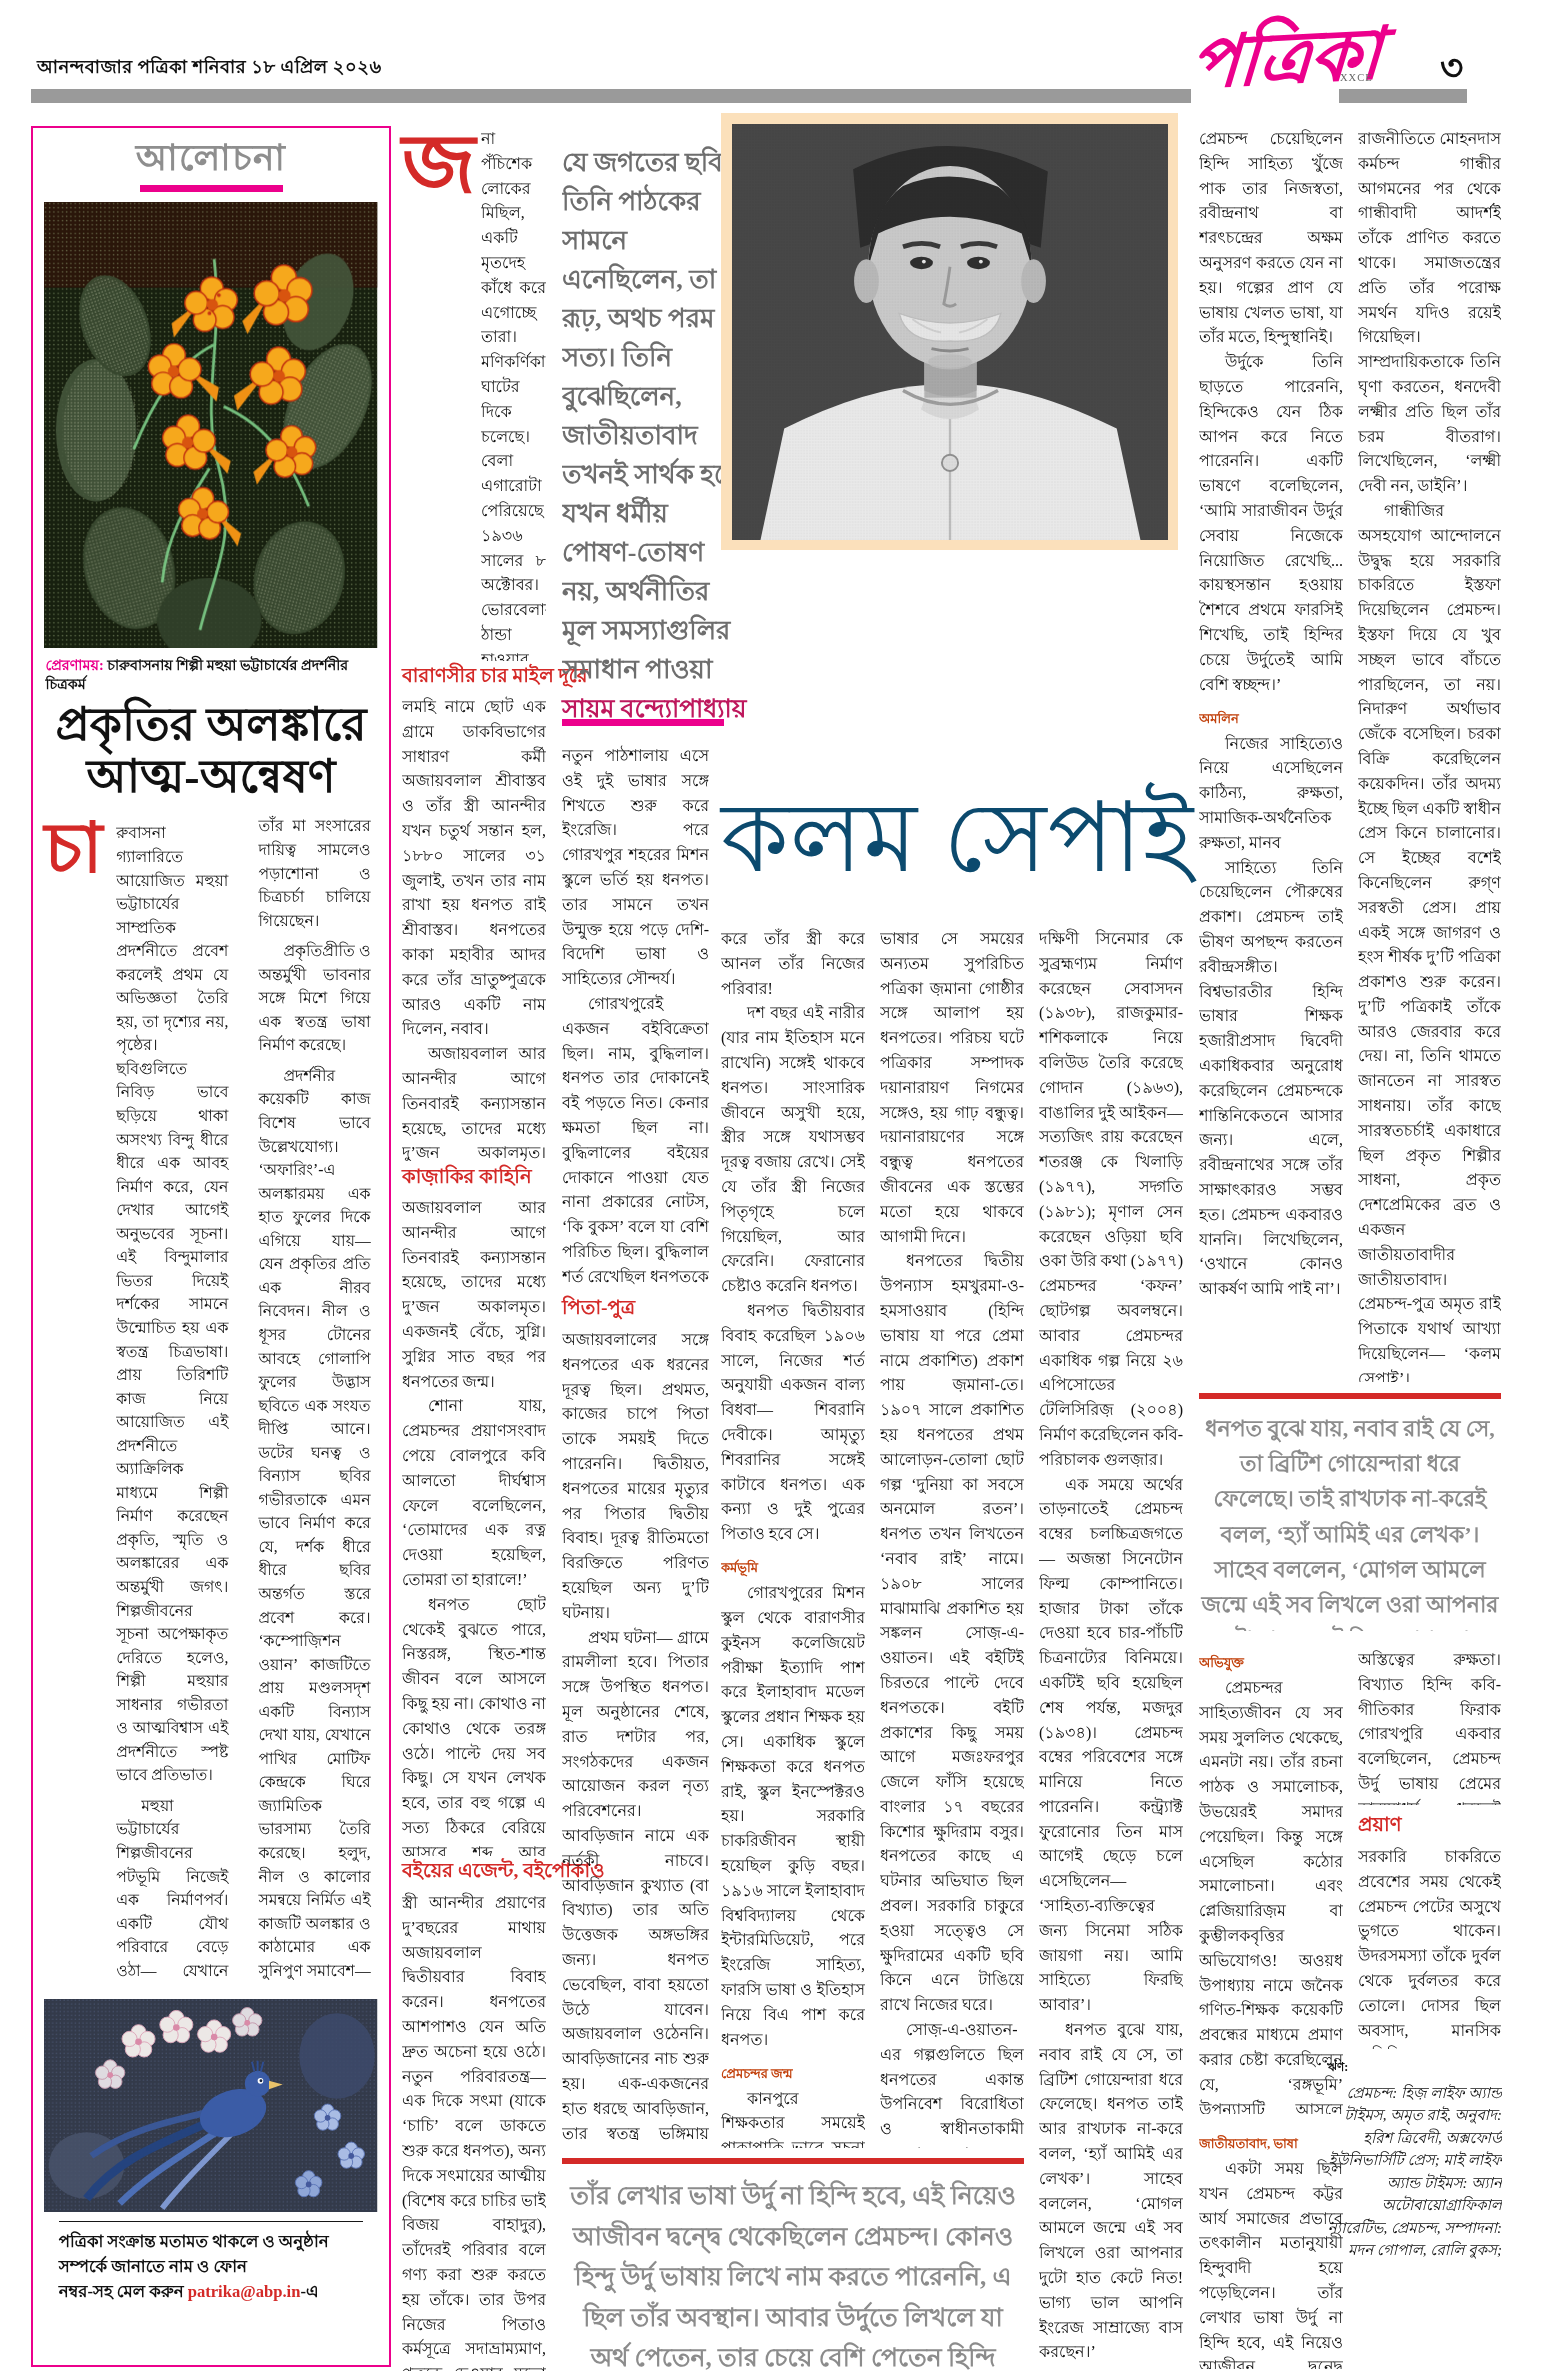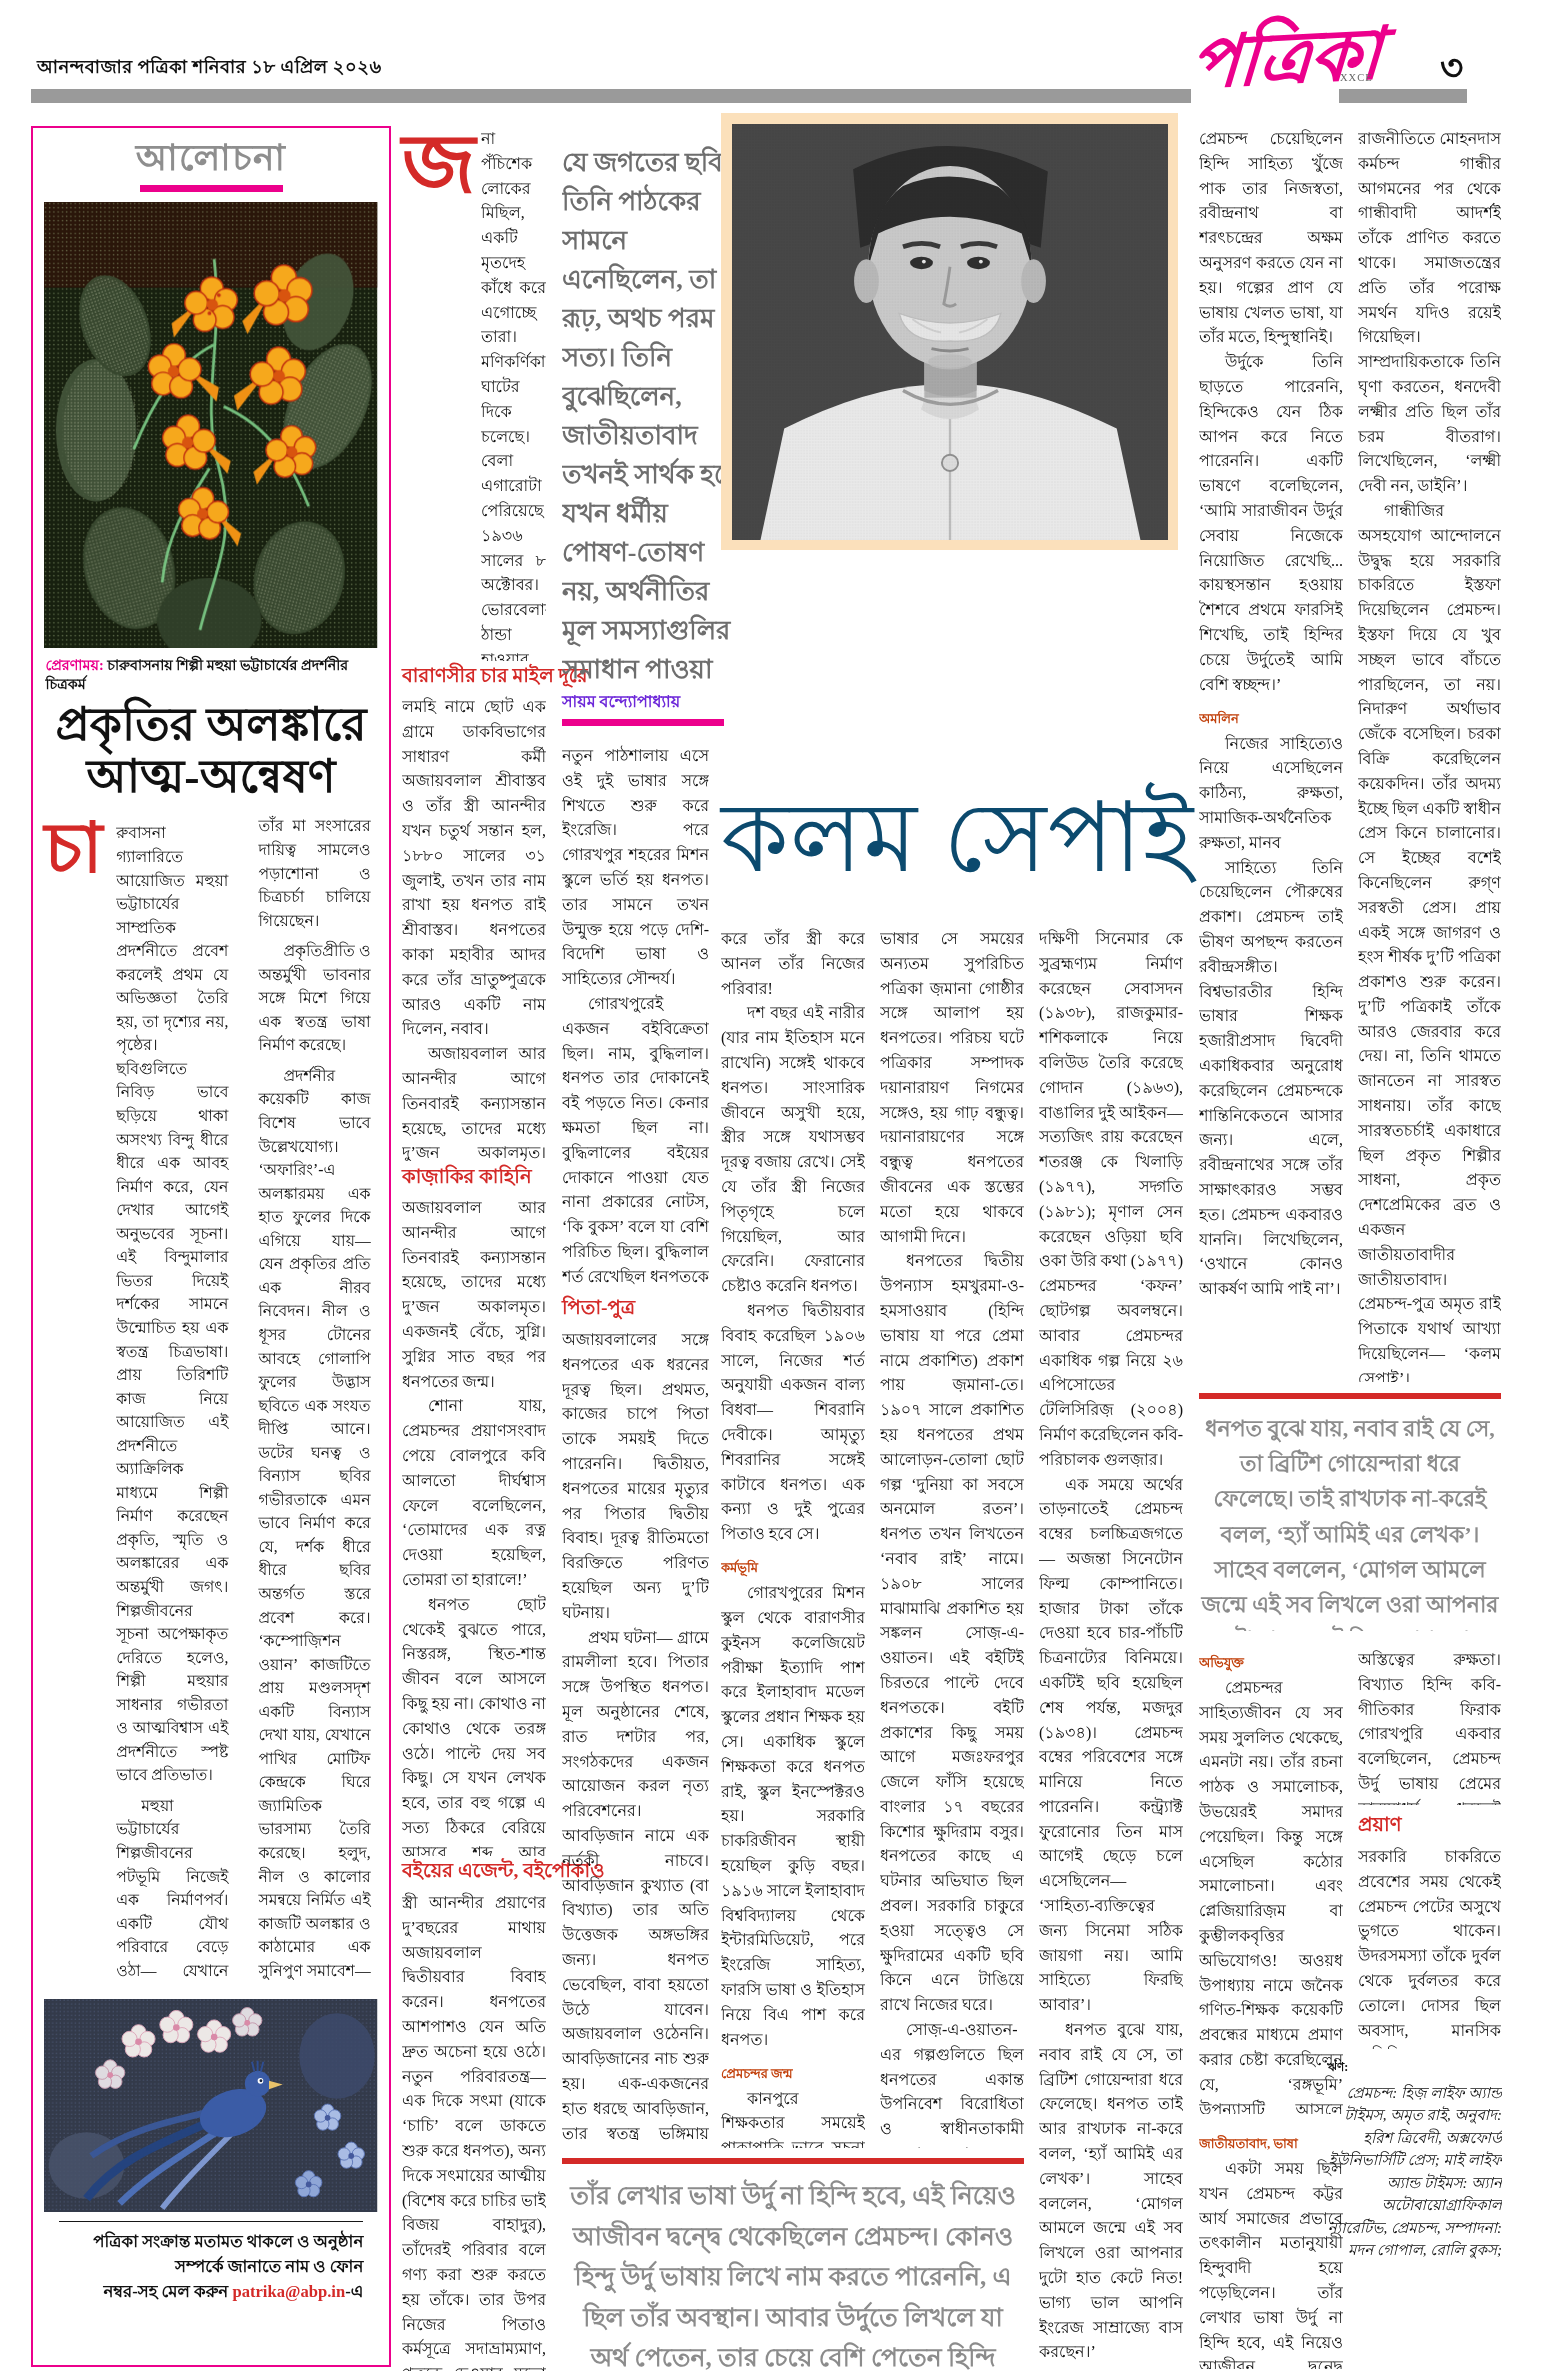--- a/index.html
+++ b/index.html
@@ -25,33 +25,33 @@
   .artcap{font-size:14.3px;font-weight:700;margin:7.6px 1px 4.8px;line-height:1.35;}
   .artcap .caplabel{color:#ec008c;}
   .alhead{text-align:center;font-weight:800;font-size:46px;line-height:1.12;margin:3.8px 0 12.4px;}
   .albody{height:1178px;overflow:hidden;column-count:2;column-gap:16px;
           font-size:15.7px;line-height:1.5;text-align:justify;}
   .albody p{margin:7px;text-indent:25px;}
   .albody p:first-of-type{text-indent:0;}
   .dropcap-left{float:left;color:#d42a28;font-size:70px;line-height:.8;font-weight:700;
                 padding:6.7px 6.7px 0 0;}
   .boxfooter{border-top:1.9px solid #161616;margin:8.6px 14.3px 0;padding-top:8.6px;
-             text-align:right;font-size:16.6px;font-weight:700;line-height:1.5;}
+             text-align:left;font-size:16.6px;font-weight:700;line-height:1.5;}
   .boxfooter .email{color:#d42a28;}
   
   .col{font-size:16px;line-height:1.55;text-align:justify;overflow:hidden;}
   .col p{margin:0;text-indent:26px;}
   .col p:first-child{text-indent:0;}
   .sub{color:#c2410c;font-size:13px;font-weight:700;margin:14.3px 0 5.7px;line-height:1.1;}
   .col .sub:first-child{margin-top:8px;}
   .subabs{color:#d42a28;font-size:19.5px;font-weight:700;line-height:1.1;}
   .dropcap-main{float:left;color:#d42a28;font-size:82px;line-height:.78;font-weight:700;
                 padding:5.7px 5.7px 0 0;}
   .standfirst{font-size:26px;line-height:1.5;color:#6e6e6e;font-weight:600;text-align:left;overflow:hidden;}
-  .byline{font-size:16px;font-weight:800;color:#6d28d9;}
+  .byline{font-size:25px;font-weight:800;color:#be185d;}
   .bylinerule{background:#ec008c;height:6.7px;}
   .portraitwrap{background:#fbe0bb;padding:10.5px;box-sizing:border-box;}
   .portraitwrap svg{display:block;width:100%;height:100%;}
   .mainheadline{font-size:97px;font-weight:400;line-height:1;letter-spacing:1px;color:#0c4a6e;white-space:nowrap;}
   .pull{overflow:hidden;text-align:center;}
   .pull .rule{height:5.7px;background:#d42a28;margin-bottom:12.4px;}
   .pq1text{font-size:25px;line-height:1.62;color:#8c8c8c;font-weight:700;}
   .pq2text{font-size:22px;line-height:1.6;color:#8c8c8c;font-weight:700;}
   .credits{overflow:hidden;}
   .credits .crlabel{font-weight:700;font-size:12px;margin-bottom:3.8px;}

